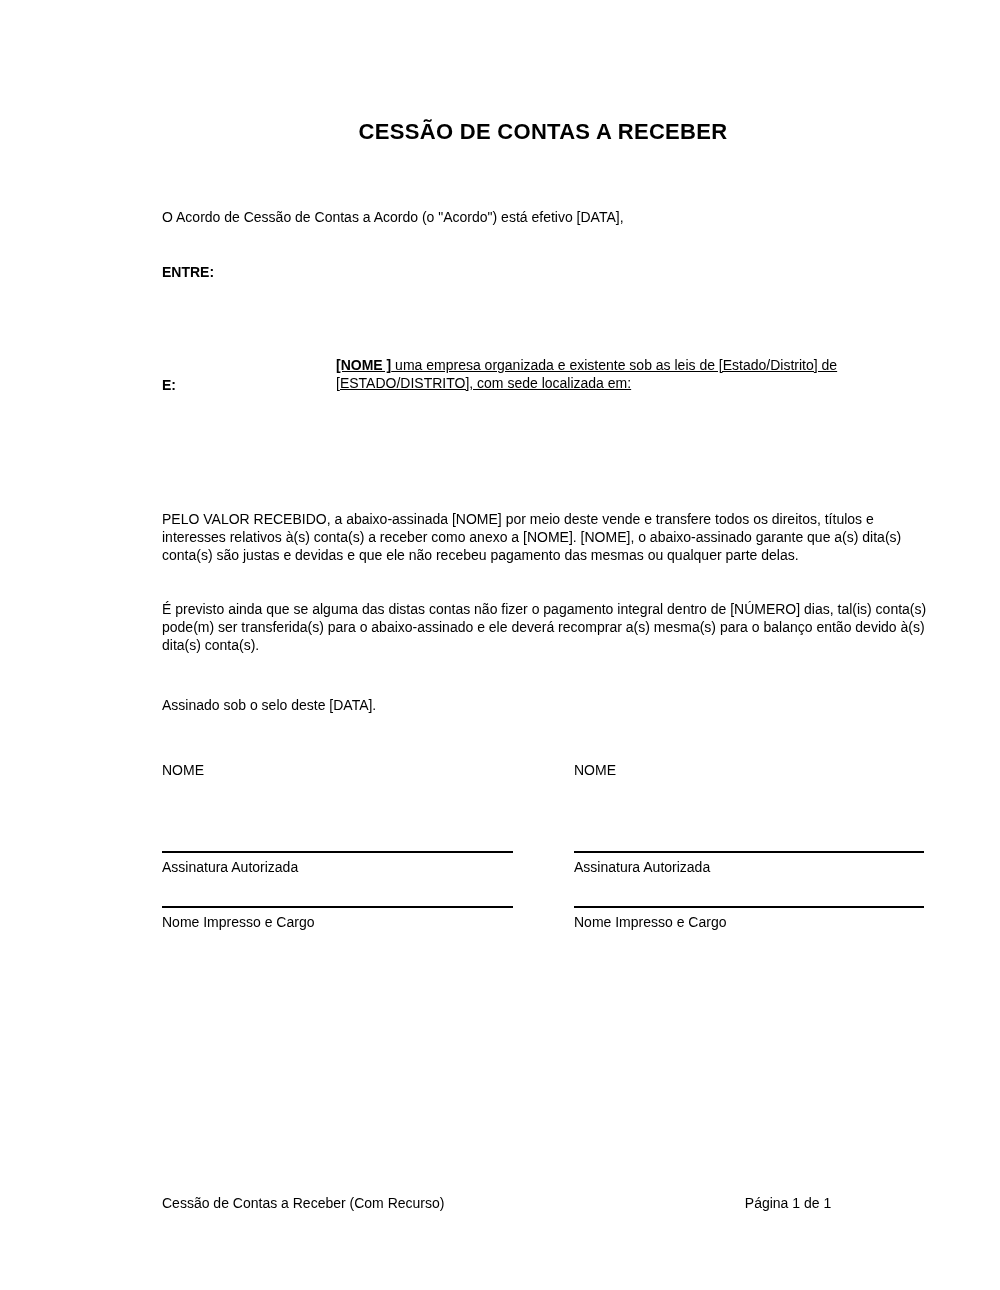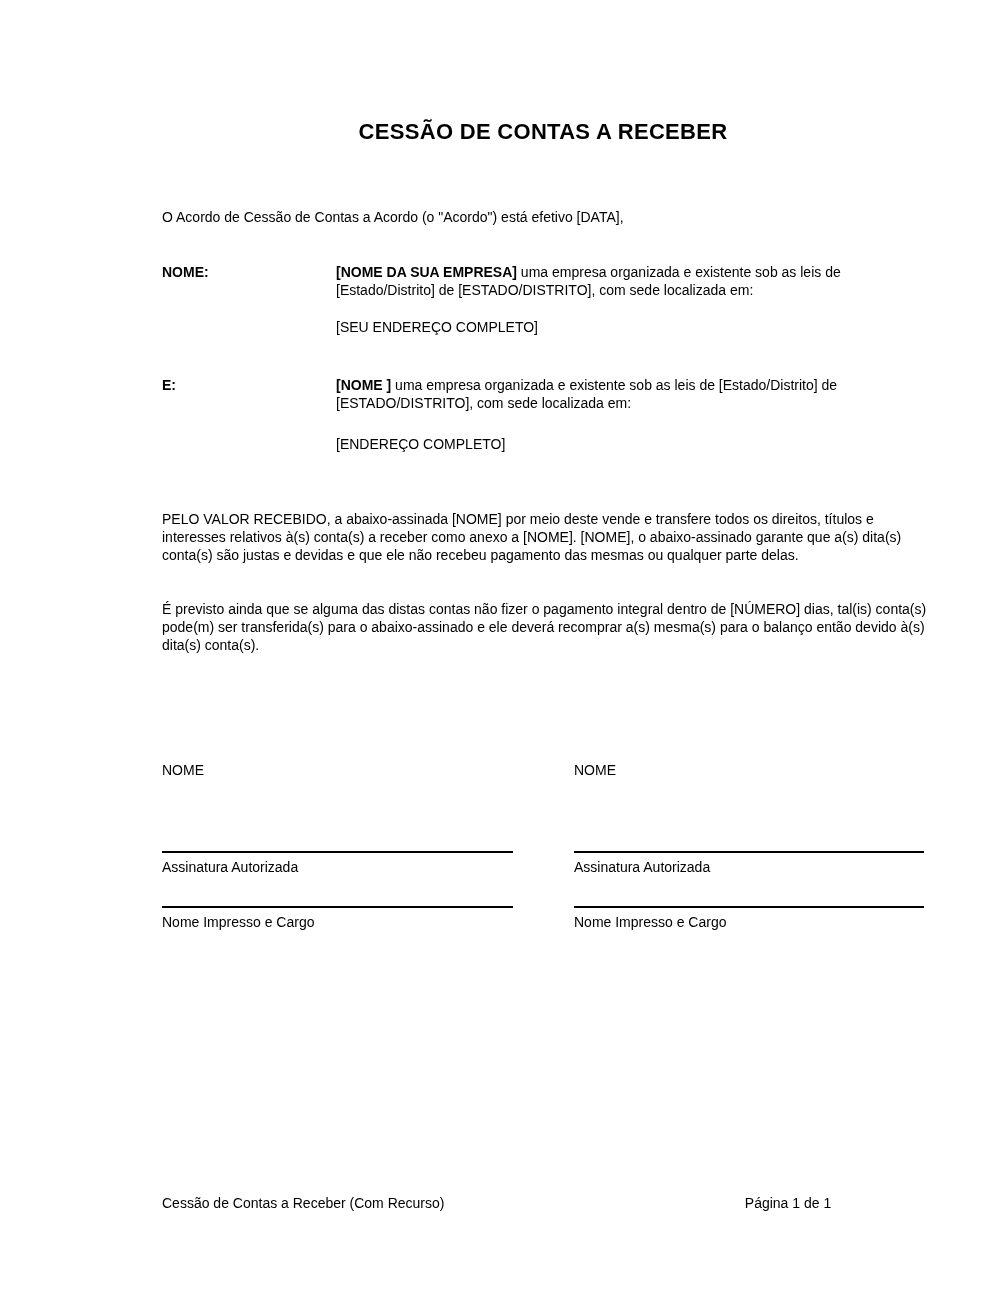--- a/index.html
+++ b/index.html
@@ -30,21 +30,21 @@
     font-weight: bold;
     letter-spacing: 0.3px;
   }
   .abs { position: absolute; }
   .bold { font-weight: bold; }
   .intro        { top: 208px; left: 119px; width: 770px; }
   .p1-label     { top: 263px; left: 119px; font-weight: bold; }
   .p1-text      { top: 263px; left: 293px; width: 592px; }
   .p1-address   { top: 318px; left: 293px; width: 592px; }
   .p2-label     { top: 376px; left: 119px; font-weight: bold; }
-  .p2-text      { top: 376px; left: 293px; width: 592px; }
+  .p2-text      { top: 356px; left: 293px; width: 592px; text-decoration: underline; }
   .p2-address   { top: 435px; left: 293px; width: 592px; }
   .body-para-1  { top: 510px; left: 119px; width: 766px; }
   .body-para-2  { top: 600px; left: 119px; width: 766px; }
   .signed-line  { top: 696px; left: 119px; width: 766px; }
   .nome-left    { top: 761px; left: 119px; }
   .nome-right   { top: 761px; left: 531px; }
   .sig-rule {
     border-top: 2px solid #000000;
     height: 0;
   }
@@ -61,32 +61,30 @@
 </style>
 </head>
 <body>
 
 <div class="page">
 
   <div class="doc-title">CESSÃO DE CONTAS A RECEBER</div>
 
   <div class="abs intro">O Acordo de Cessão de Contas a Acordo (o "Acordo") está efetivo [DATA],</div>
 
-  <div class="abs p1-label">NOME:</div>
-  <div class="abs p1-text"><span class="bold">[NOME DA SUA EMPRESA]</span><span> uma empresa organizada e existente sob as leis de [Estado/Distrito] de [ESTADO/DISTRITO], com sede localizada em:</span></div>
-  <div class="abs p1-address">[SEU ENDEREÇO COMPLETO]</div>
+  <div class="abs p1-label">ENTRE:</div>
 
   <div class="abs p2-label">E:</div>
   <div class="abs p2-text"><span class="bold">[NOME ]</span><span> uma empresa organizada e existente sob as leis de [Estado/Distrito] de [ESTADO/DISTRITO], com sede localizada em:</span></div>
-  <div class="abs p2-address">[ENDEREÇO COMPLETO]</div>
 
   <div class="abs body-para-2">É previsto ainda que se alguma das distas contas não fizer o pagamento integral dentro de [NÚMERO] dias, tal(is) conta(s) pode(m) ser transferida(s) para o abaixo-assinado e ele deverá recomprar a(s) mesma(s) para o balanço então devido à(s) dita(s) conta(s).</div>
 
   <div class="abs body-para-1">PELO VALOR RECEBIDO, a abaixo-assinada [NOME] por meio deste vende e transfere todos os direitos, títulos e interesses relativos à(s) conta(s) a receber como anexo a [NOME]. [NOME], o abaixo-assinado garante que a(s) dita(s) conta(s) são justas e devidas e que ele não recebeu pagamento das mesmas ou qualquer parte delas.</div>
 
+  <div class="abs signed-line">Assinado sob o selo deste [DATA].</div>
 
   <div class="abs nome-left">NOME</div>
   <div class="abs nome-right">NOME</div>
 
   <div class="abs sig-rule sigline1-left"></div>
   <div class="abs sig-rule sigline1-right"></div>
 
   <div class="abs cap1-left">Assinatura Autorizada</div>
   <div class="abs cap1-right">Assinatura Autorizada</div>
 

